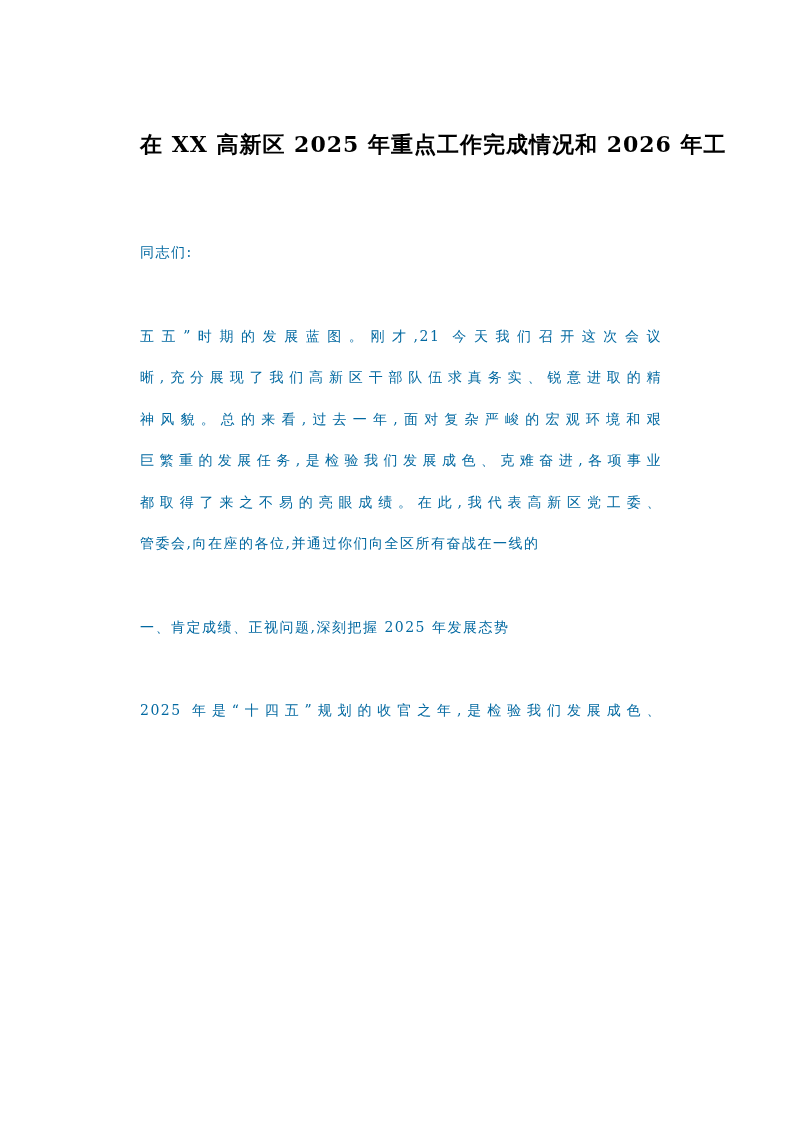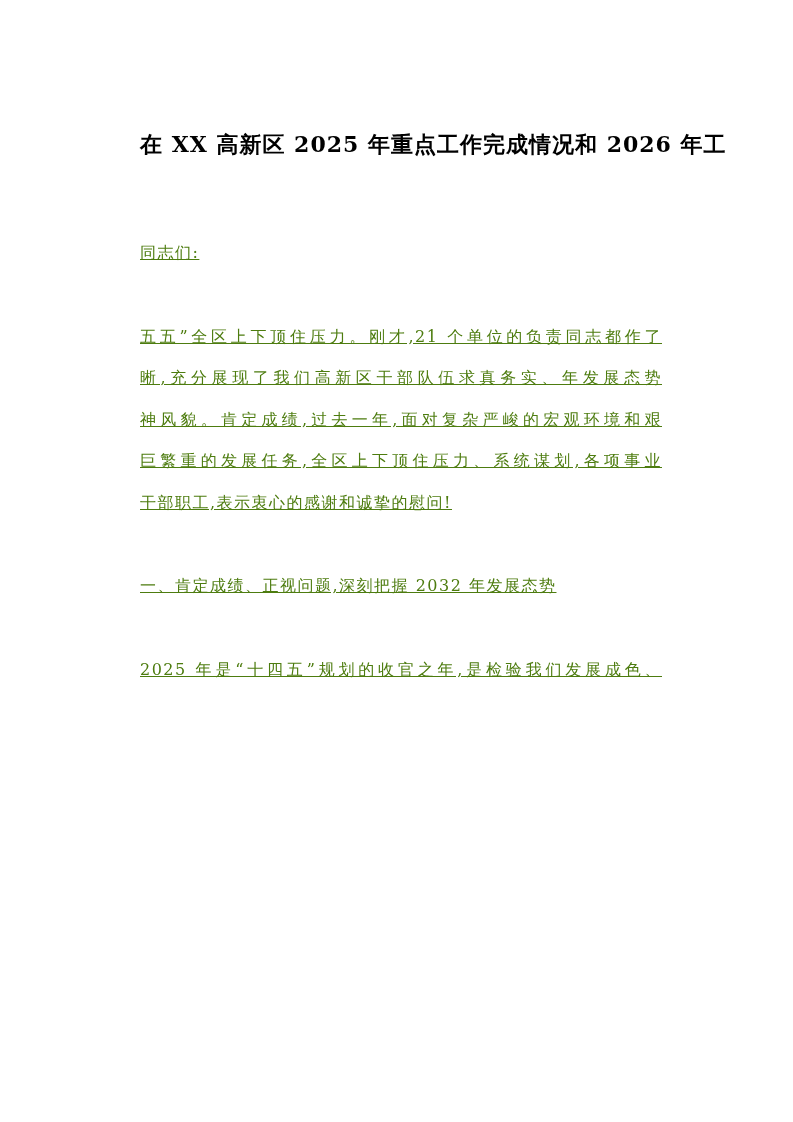--- a/index.html
+++ b/index.html
@@ -28,27 +28,26 @@
     color: #000000;
     letter-spacing: 1px;
   }
   .title .title-line {
     white-space: nowrap;
   }
   .block {
     margin: 0 0 42px 0;
   }
   .line {
-    font-size: 16px;
+    font-size: 14px;
     line-height: 41.5px;
     letter-spacing: 1.5px;
     text-align: justify;
     text-align-last: justify;
-    color: #4d7c0f;
-    text-decoration: underline;
+    color: #0369a1;
   }
   
   .block .line:last-child {
     text-align-last: left;
   }
   
   .block.justify-last .line:last-child {
     text-align-last: justify;
   }
   
@@ -63,26 +62,27 @@
 
 <div class="page">
   <h1 class="title">
     <div class="title-line">在 XX 高新区 2025 年重点工作完成情况和 2026 年工</div>
   </h1>
   <div class="doc-body">
       <div class="block salutation">
         <div class="line">同志们:</div>
       </div>
       <div class="block paragraph">
-        <div class="line">五五”全区上下顶住压力。刚才,21 个单位的负责同志都作了</div>
-        <div class="line">晰,充分展现了我们高新区干部队伍求真务实、年发展态势</div>
-        <div class="line">神风貌。肯定成绩,过去一年,面对复杂严峻的宏观环境和艰</div>
-        <div class="line">巨繁重的发展任务,全区上下顶住压力、系统谋划,各项事业</div>
-        <div class="line">干部职工,表示衷心的感谢和诚挚的慰问!</div>
+        <div class="line">五五”时期的发展蓝图。刚才,21 今天我们召开这次会议</div>
+        <div class="line">晰,充分展现了我们高新区干部队伍求真务实、锐意进取的精</div>
+        <div class="line">神风貌。总的来看,过去一年,面对复杂严峻的宏观环境和艰</div>
+        <div class="line">巨繁重的发展任务,是检验我们发展成色、克难奋进,各项事业</div>
+        <div class="line">都取得了来之不易的亮眼成绩。在此,我代表高新区党工委、</div>
+        <div class="line">管委会,向在座的各位,并通过你们向全区所有奋战在一线的</div>
       </div>
       <div class="block heading">
-        <div class="line">一、肯定成绩、正视问题,深刻把握 2032 年发展态势</div>
+        <div class="line">一、肯定成绩、正视问题,深刻把握 2025 年发展态势</div>
       </div>
       <div class="block paragraph justify-last">
         <div class="line">2025 年是“十四五”规划的收官之年,是检验我们发展成色、</div>
       </div>
     </div>
 </div>
 
 </body></html>

